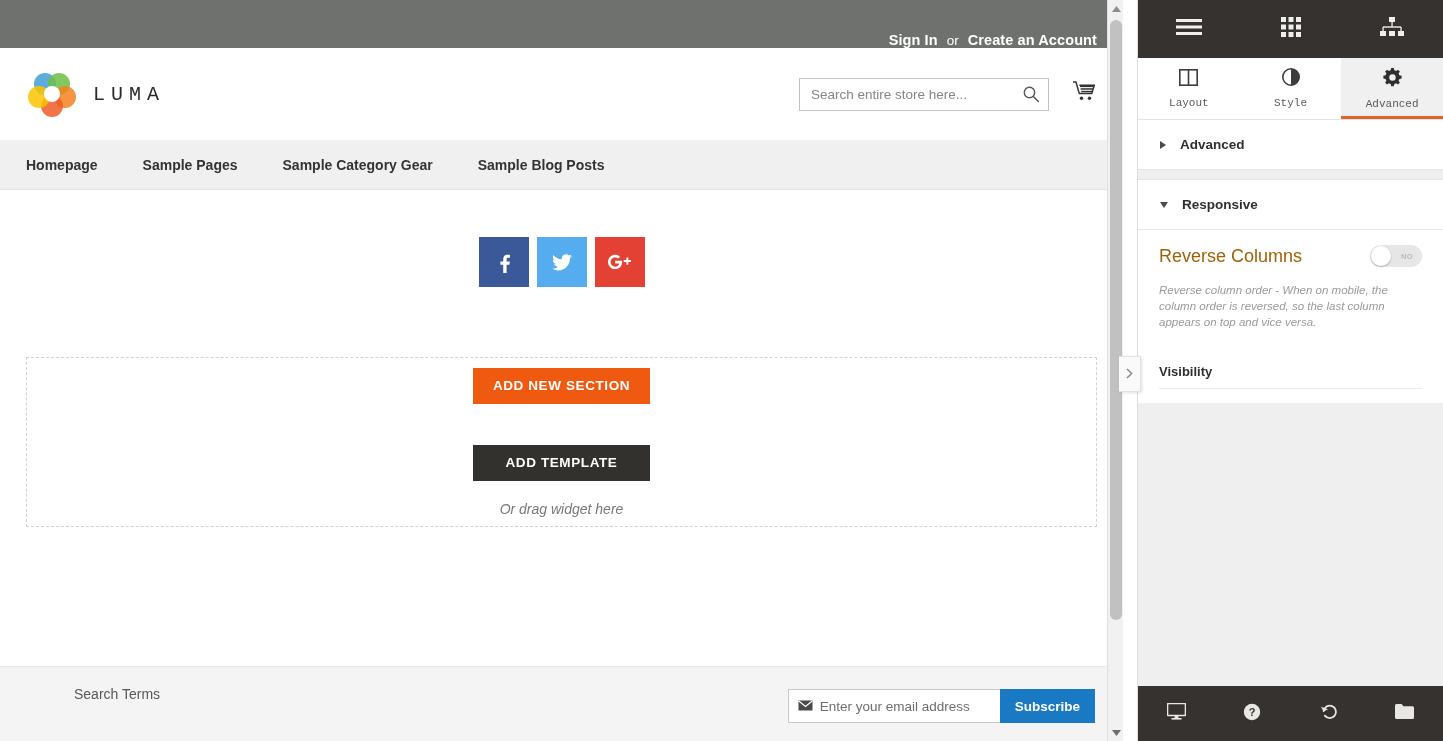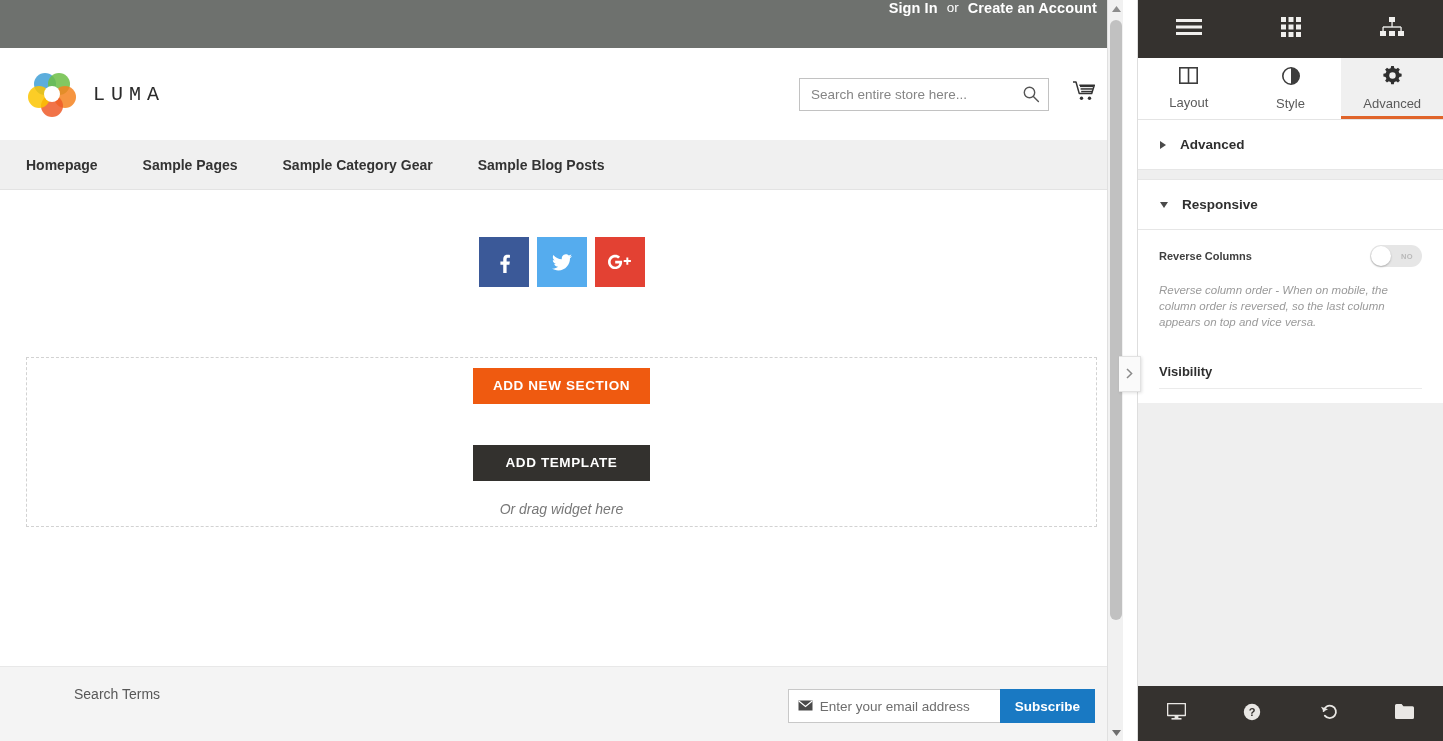--- a/index.html
+++ b/index.html
@@ -16,21 +16,21 @@
   #preview {
     position: absolute; left: 0; top: 0;
     width: 1123px; height: 741px;
     background: #ffffff;
     overflow: hidden;
   }
 
   
   .util-bar {
     height: 48px; background: #6e716e;
-    display: flex; align-items: flex-start; justify-content: flex-end;
+    display: flex; align-items: flex-end; justify-content: flex-end;
     padding-right: 26px;
   }
   .util-bar a {
     color: #ffffff; font-size: 14.5px; font-weight: bold;
     text-decoration: none; letter-spacing: .1px;
   }
   .util-bar .or {
     color: #ffffff; font-size: 13.5px; font-weight: normal;
     margin: 0 9px;
   }
@@ -186,21 +186,21 @@
   .panel-tabs .tab {
     flex: 1; display: flex; flex-direction: column;
     align-items: center; justify-content: center; gap: 7px;
     cursor: pointer; position: relative; background: #ffffff;
   }
   .panel-tabs .tab.active { background: #f0f0f0; }
   .panel-tabs .tab.active::after {
     content: ""; position: absolute; bottom: 0; left: 0; right: 0;
     height: 3px; background: #e0642a;
   }
-  .tab-label { font-size: 13px; color: #5a5a5a; }
+  .tab-label { font-size: 11px; color: #5a5a5a; font-family: Liberation Mono, monospace; }
 
   .panel-body { flex: 1; overflow: hidden; background: #ffffff; }
 
   .accordion-head {
     height: 50px; background: #ffffff; border-bottom: 1px solid #e6e6e6;
     display: flex; align-items: center; padding-left: 22px; gap: 14px;
     cursor: pointer;
   }
   .accordion-head .caret {
     width: 0; height: 0; flex: 0 0 auto;
@@ -213,21 +213,21 @@
     border-left: 4.5px solid transparent; border-right: 4.5px solid transparent;
     border-top: 6px solid #4a4a4a;
   }
   .accordion-title { font-size: 13.5px; font-weight: bold; color: #2f2f2f; }
   .accordion-gap { height: 10px; background: #efefef; border-bottom: 1px solid #e6e6e6; }
 
   .field-row {
     display: flex; align-items: center; justify-content: space-between;
     padding: 0 21px; height: 52px;
   }
-  .field-label { font-size: 11px; color: #404040; font-weight: bold; }
+  .field-label { font-size: 18px; color: #a16207; }
 
   .toggle {
     width: 52px; height: 22px; border-radius: 11px; position: relative;
     cursor: pointer; display: flex; align-items: center;
   }
   .toggle.off { background: #e6e6e6; justify-content: flex-end; }
   .toggle .knob {
     position: absolute; top: 1px; width: 20px; height: 20px;
     border-radius: 50%; background: #ffffff;
     box-shadow: 0 1px 2px rgba(0,0,0,.25);

